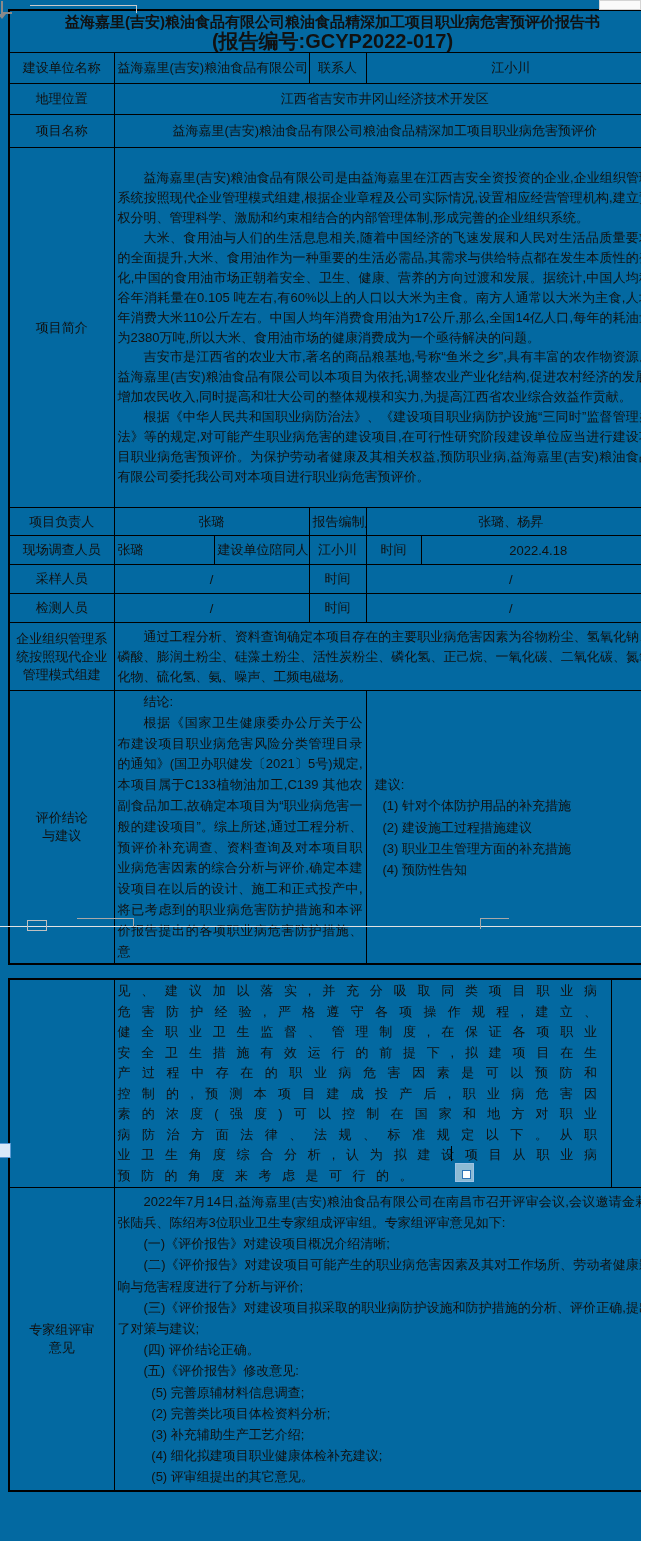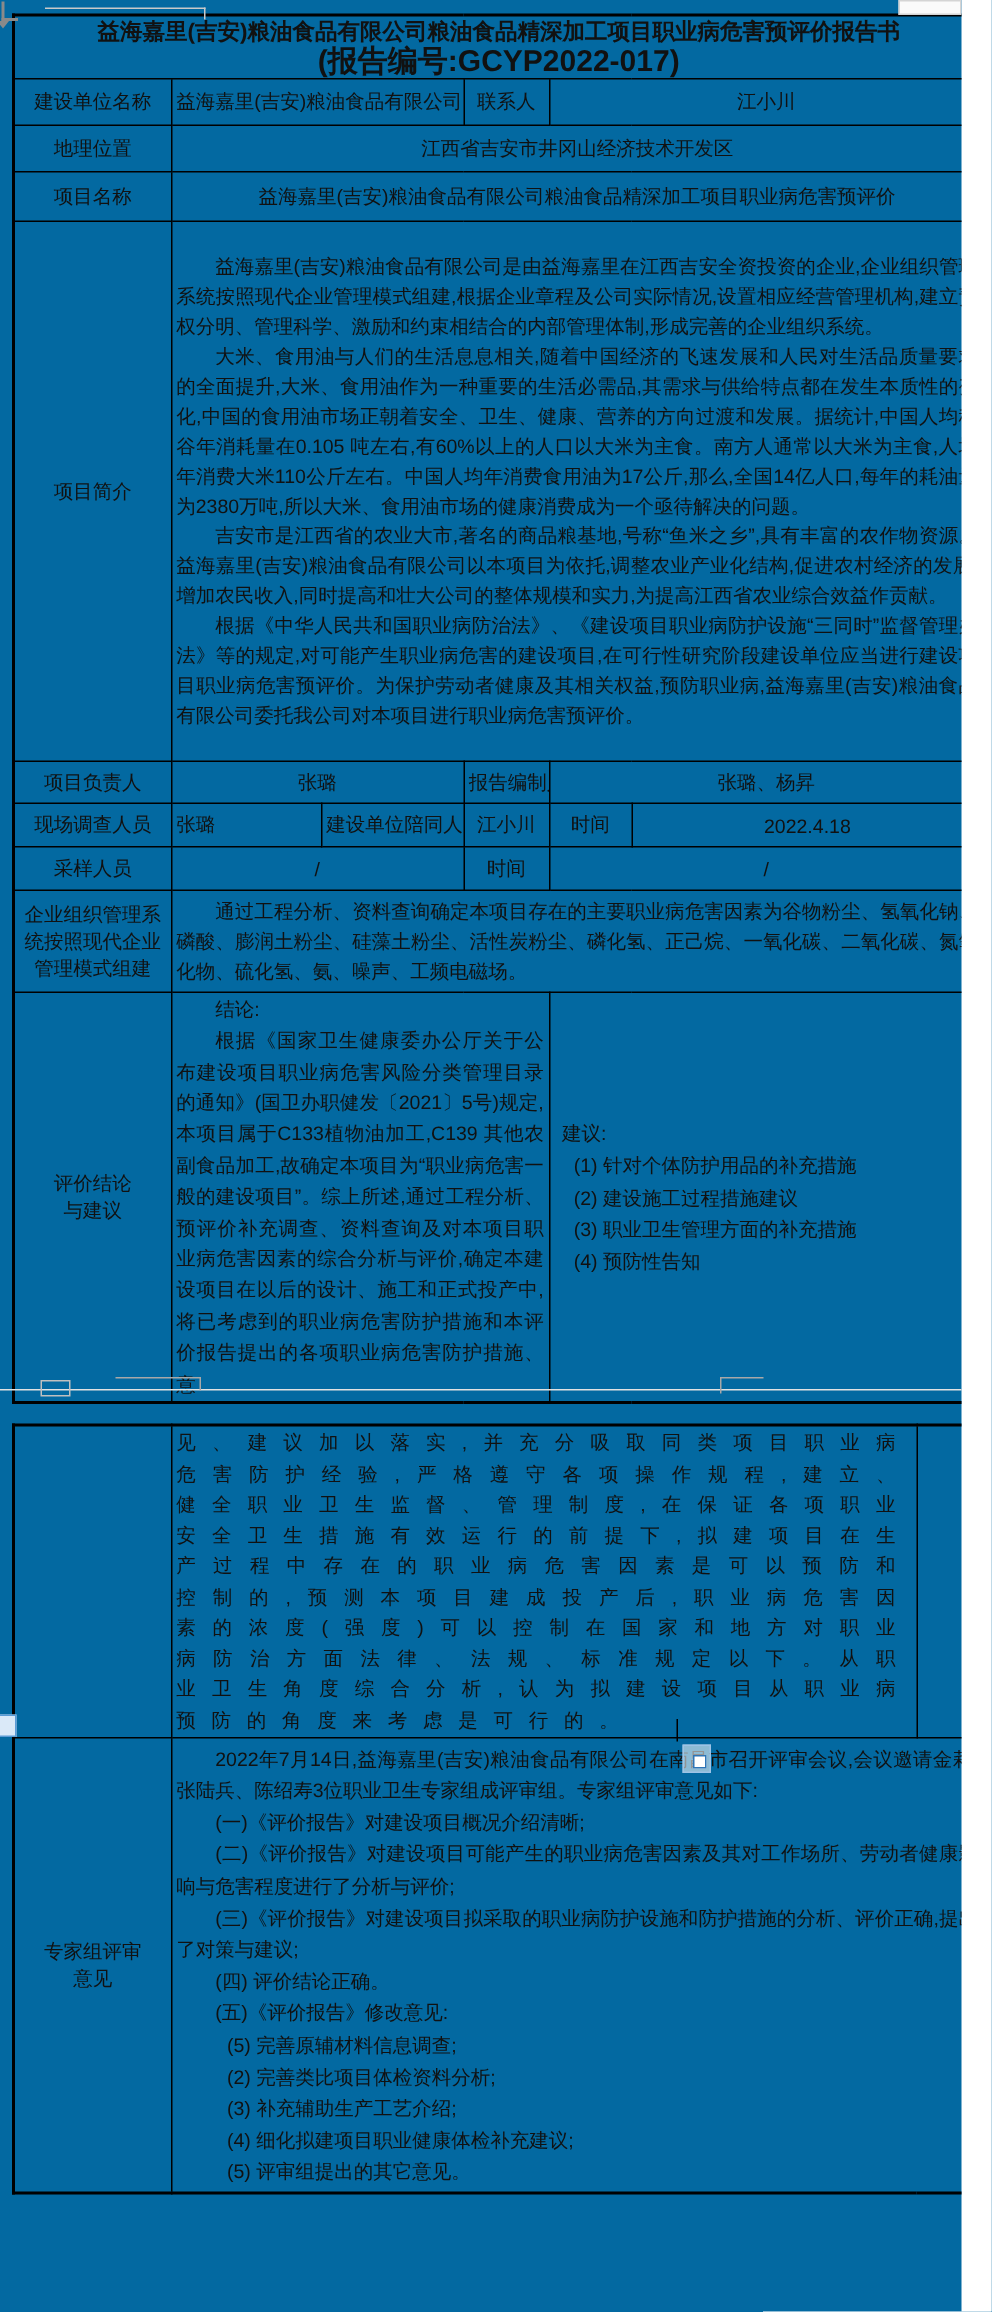--- a/index.html
+++ b/index.html
@@ -155,20 +155,26 @@
       <td class="val">2022.4.18</td>
     </tr>
 
     <tr class="r8">
       <td class="lbl">采样人员</td>
       <td class="val" colspan="2">/</td>
       <td class="lbl">时间</td>
       <td class="val" colspan="2">/</td>
     </tr>
 
+    <tr class="r9">
+      <td class="lbl">检测人员</td>
+      <td class="val" colspan="2">/</td>
+      <td class="lbl">时间</td>
+      <td class="val" colspan="2">/</td>
+    </tr>
 
     <tr class="r10">
       <td class="lbl">企业组织管理系统按照现代企业管理模式组建</td>
       <td class="c-hz" colspan="5">
         <p>通过工程分析、资料查询确定本项目存在的主要职业病危害因素为谷物粉尘、氢氧化钠、磷酸、膨润土粉尘、硅藻土粉尘、活性炭粉尘、磷化氢、正己烷、一氧化碳、二氧化碳、氮氧化物、硫化氢、氨、噪声、工频电磁场。</p>
       </td>
     </tr>
 
     <tr class="r11">
       <td class="lbl">

